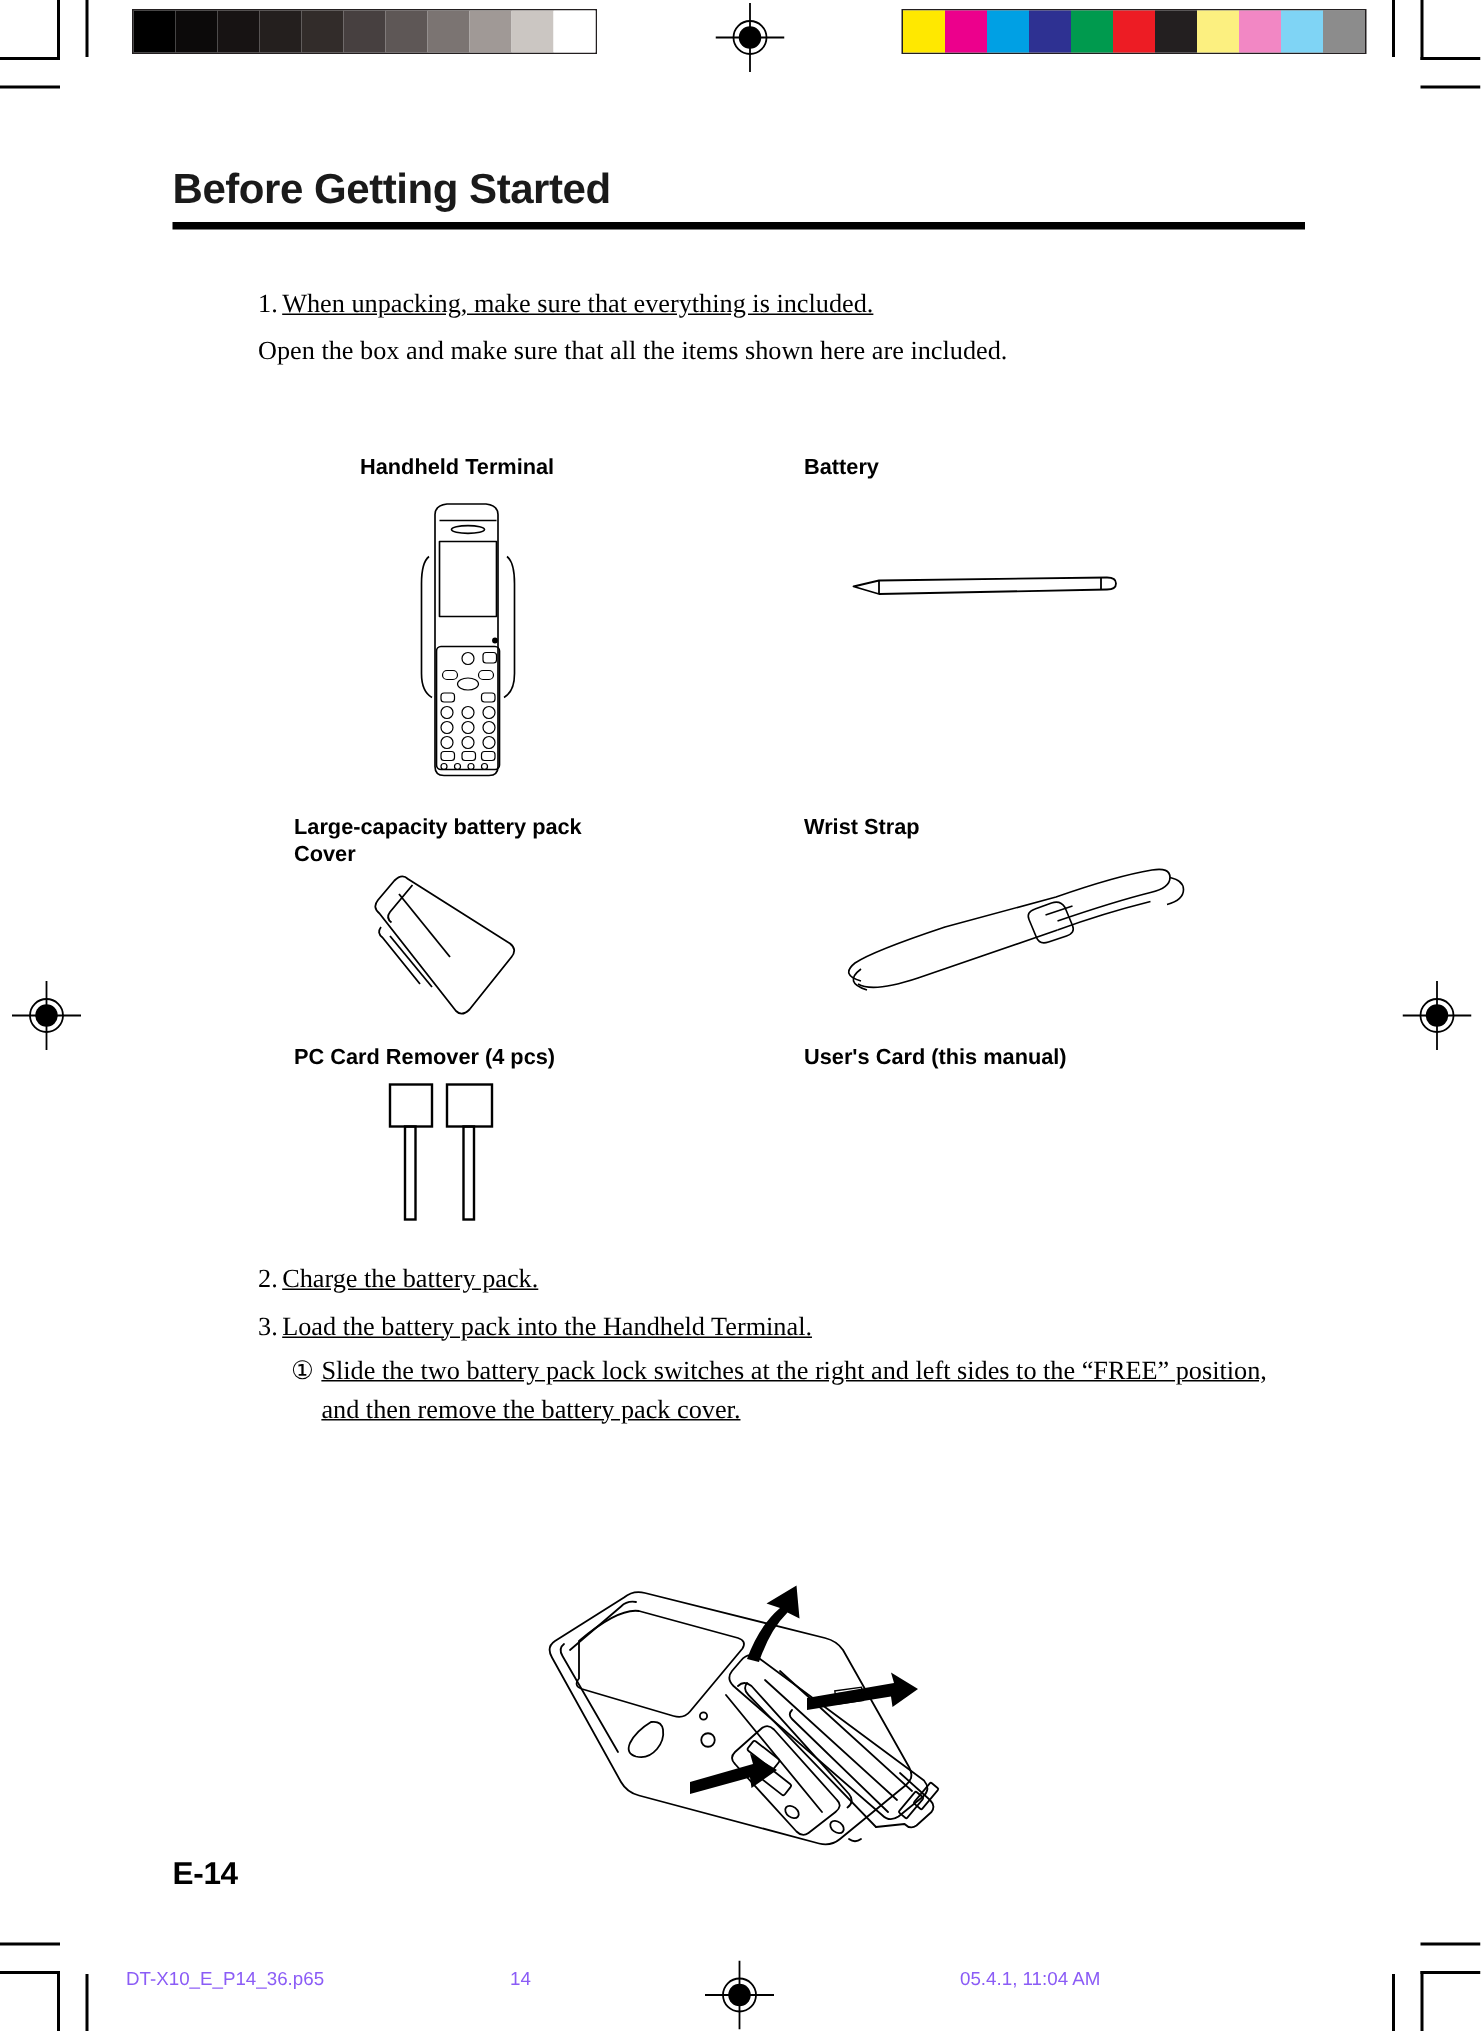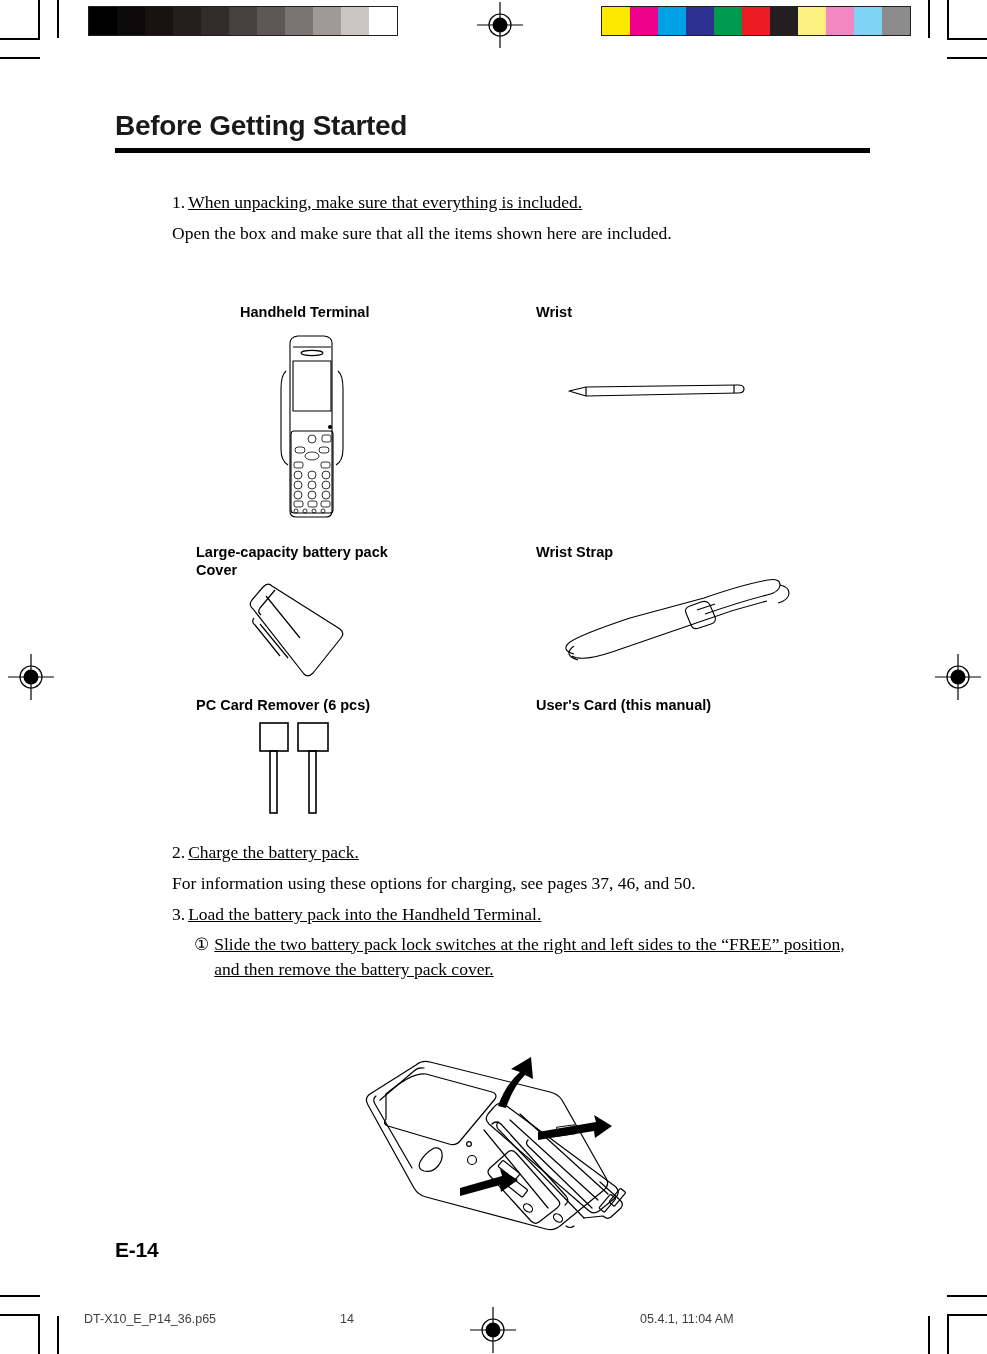--- a/index.html
+++ b/index.html
@@ -150,21 +150,21 @@
     font-weight: bold;
     font-size: 21px;
     letter-spacing: -0.2px;
   }
 
   .footer-meta {
     position: absolute;
     top: 1312px;
     font-family: "Liberation Sans", sans-serif;
     font-size: 12.5px;
-    color: #404040;
+    color: #8b5cf6;
   }
   .footer-file { left: 84px; }
   .footer-page { left: 340px; }
   .footer-date { left: 640px; }
 </style>
 </head>
 <body>
 
 <div class="cropmark" style="left:38px; top:0; width:2px; height:40px;"></div>
 <div class="cropmark" style="left:0; top:57px; width:40px; height:2px;"></div>
@@ -295,21 +295,21 @@
           <rect x="48" y="170" width="9" height="6" rx="2"></rect>
           <rect x="61" y="170" width="9" height="6" rx="2"></rect>
           <circle cx="36" cy="180" r="2"></circle>
             <circle cx="45" cy="180" r="2"></circle>
           <circle cx="54" cy="180" r="2"></circle>
             <circle cx="63" cy="180" r="2"></circle>
         </g>
       </svg>
     </div>
 
-    <div class="item-label" style="left:340px; top:0;">Wrist</div>
+    <div class="item-label" style="left:340px; top:0;">Battery</div>
     <div class="art" style="left:370px; top:76px;">
       <svg width="180" height="30" viewBox="0 0 180 30">
         <g fill="none" stroke="#000" stroke-width="1.2" stroke-linejoin="round">
           <path d="M3 12 L20 8 L172 6 q6 0 6 4 q0 4 -6 4 L20 17 Z"></path>
           <path d="M20 8 L20 17"></path>
           <path d="M168 6 L168 14"></path>
         </g>
       </svg>
     </div>
 
@@ -335,41 +335,40 @@
           <path d="M24 84 q-16 -5 -4 -14"></path>
           <path d="M226 9 q9 2 9 8 q0 7 -11 10"></path>
           <path d="M18 80 q10 6 40 -4 L151 44"></path>
           <path d="M151 44 q30 -11 62 -19"></path>
           <path d="M147 26 q6 -2 9 3 l5 12 q2 5 -4 7 l-12 4 q-6 2 -8 -3 l-5 -12 q-2 -5 4 -7 Z"></path>
           <path d="M143 34 l18 -6"></path>
         </g>
       </svg>
     </div>
 
-    <div class="item-label" style="left:0; top:393px;">PC Card Remover (6 pcs)</div>
+    <div class="item-label" style="left:0; top:393px;">PC Card Remover (4 pcs)</div>
     <div class="art" style="left:58px; top:416px;">
       <svg width="90" height="100" viewBox="0 0 90 100">
         <g fill="none" stroke="#000" stroke-width="1.6">
           <rect x="6" y="4" width="28" height="28"></rect>
           <rect x="16" y="32" width="7" height="62"></rect>
           <rect x="44" y="4" width="30" height="28"></rect>
           <rect x="55" y="32" width="7" height="62"></rect>
         </g>
       </svg>
     </div>
 
     <div class="item-label" style="left:340px; top:393px;">User's Card (this manual)</div>
   </div>
 
   <div class="body-block-2">
     <div class="step">
       <span class="step-num">2.</span>
       <span class="step-text">Charge the battery pack.</span>
     </div>
-    <div class="indent-1">For information using these options for charging, see pages 37, 46, and 50.</div>
 
     <div class="step">
       <span class="step-num">3.</span>
       <span class="step-text">Load the battery pack into the Handheld Terminal.</span>
     </div>
     <div class="sub-step">
       <span class="circled">①</span>
       <span class="step-text">Slide the two battery pack lock switches at the right and left sides to the “FREE” position, and then remove the battery pack cover.</span>
     </div>
   </div>

